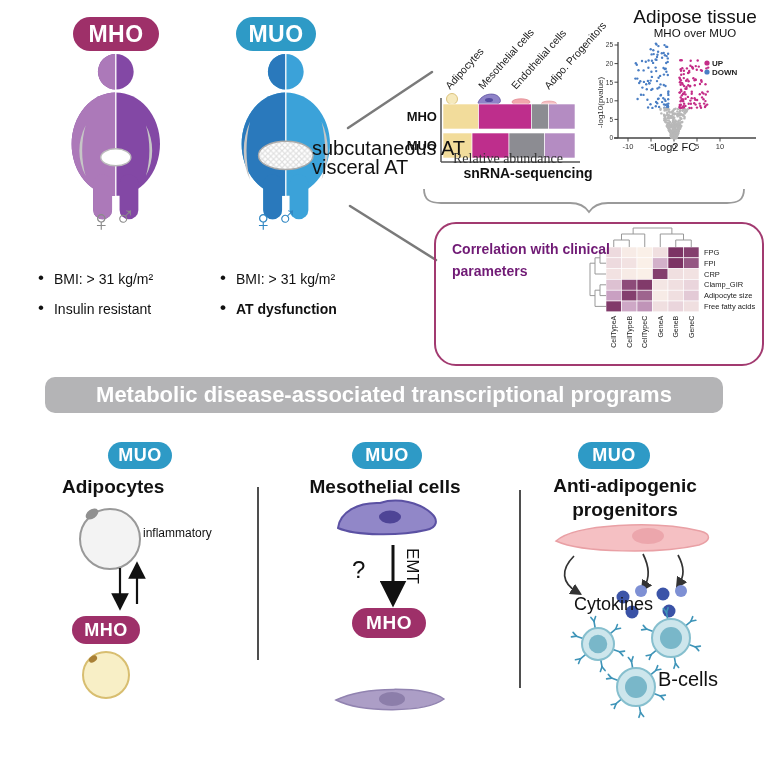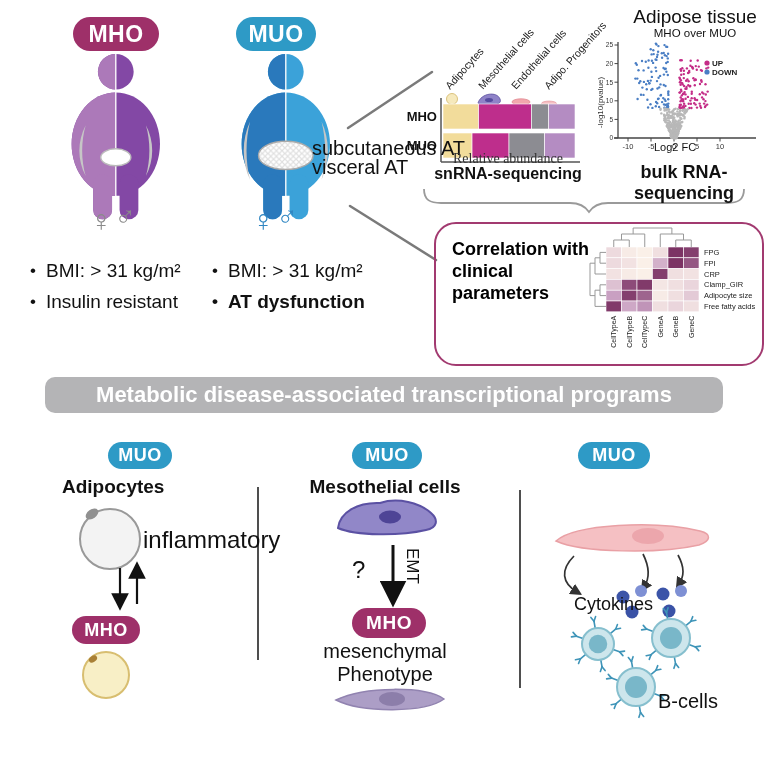--- a/index.html
+++ b/index.html
@@ -4,31 +4,31 @@
 <style>
   html,body{margin:0;padding:0;background:#fff;}
   #canvas{position:relative;width:768px;height:768px;background:#fff;overflow:hidden;
           font-family:"Liberation Sans","DejaVu Sans",sans-serif;color:#111;}
   #art{position:absolute;left:0;top:0;z-index:0;}
   .abs{position:absolute;z-index:2;}
   .pill{display:flex;align-items:center;justify-content:center;color:#fff;font-weight:bold;
         border-radius:17px;letter-spacing:.5px;}
   .pill-mho{background:#9E3069;}
   .pill-muo{background:#2E9AC6;}
-  .bullets{list-style:none;margin:8px;padding:0;font-size:19px;line-height:30px;}
+  .bullets{list-style:none;margin:16px;padding:0;font-size:14px;line-height:30px;}
   .bullets li::before{content:"•";margin-right:10px;font-size:17px;position:relative;top:-1px;}
   .bold{font-weight:bold;}
   .center{text-align:center;}
   svg text{font-family:"Liberation Sans","DejaVu Sans",sans-serif;}
   .gender{font-size:30px;letter-spacing:2px;z-index:2;}
   .gender .male{display:inline-block;transform:translateY(-5px);font-size:28px;}
   #banner{background:#b4b4b6;border-radius:10px;color:#fff;font-weight:bold;font-size:22px;
           display:flex;align-items:center;justify-content:center;}
   #corr-box{border:2px solid #A23A70;border-radius:22px;}
-  #corr-label{color:#000000;font-weight:bold;font-size:18px;line-height:22px;}
+  #corr-label{color:#701a75;font-weight:bold;font-size:14px;line-height:22px;}
   #emt-label{writing-mode:vertical-rl;text-orientation:sideways;font-size:17px;}
   #vol-ylabel{transform-origin:0 0;transform:rotate(-90deg);font-size:8px;color:#333;white-space:nowrap;}
 </style>
 </head>
 <body>
 
 <div id="canvas">
 
 <svg id="art" width="768" height="768" viewBox="0 0 768 768">
   <defs>
@@ -933,42 +933,41 @@
 <ul class="abs bullets" style="left:22px;top:248px;width:180px;">
   <li>BMI: &gt; 31 kg/m²</li>
   <li>Insulin resistant</li>
 </ul>
 <ul class="abs bullets" style="left:204px;top:248px;width:195px;">
   <li>BMI: &gt; 31 kg/m²</li>
   <li class="bold">AT dysfunction</li>
 </ul>
 
 <div class="abs center" style="left:428px;top:151px;width:160px;font-size:14px;color:#333;font-family:Liberation Serif, serif;">Relative abundance</div>
-<div class="abs center bold" style="left:408px;top:165px;width:200px;font-size:16px;">snRNA-sequencing</div>
+<div class="abs center bold" style="left:428px;top:165px;width:200px;font-size:14px;">snRNA-sequencing</div>
 
 <div class="abs center" style="left:620px;top:6px;width:150px;font-size:19px;">Adipose tissue</div>
 <div class="abs center" style="left:620px;top:27px;width:150px;font-size:11.5px;">MHO over MUO</div>
 <div class="abs" id="vol-ylabel" style="left:596px;top:128px;">-log10(pvalue)</div>
 <div class="abs center" style="left:640px;top:141px;width:70px;font-size:11px;">Log2 FC</div>
-<div class="abs center bold" style="left:600px;top:162px;width:168px;font-size:18px;">bulk RNA-sequencing</div>
 
 <div class="abs" id="corr-box" style="left:434px;top:222px;width:326px;height:140px;"></div>
 <div class="abs" id="corr-label" style="left:452px;top:238px;width:160px;">Correlation with clinical parameters</div>
 
 <div class="abs" id="banner" style="left:45px;top:377px;width:678px;height:36px;">Metabolic disease-associated transcriptional programs</div>
 
 <div class="abs pill pill-muo" style="left:108px;top:442px;width:64px;height:27px;font-size:18px;border-radius:14px;">MUO</div>
 <div class="abs bold" style="left:62px;top:476px;font-size:19px;">Adipocytes</div>
-<div class="abs" style="left:143px;top:526px;font-size:24px;">inflammatory</div>
+<div class="abs" style="left:143px;top:526px;font-size:12px;">inflammatory</div>
 <div class="abs pill pill-mho" style="left:72px;top:616px;width:68px;height:28px;font-size:18px;border-radius:14px;">MHO</div>
 
 <div class="abs pill pill-muo" style="left:352px;top:442px;width:70px;height:27px;font-size:18px;border-radius:14px;">MUO</div>
 <div class="abs center bold" style="left:300px;top:476px;width:170px;font-size:19px;">Mesothelial cells</div>
 <div class="abs" style="left:352px;top:556px;font-size:24px;">?</div>
 <div class="abs" id="emt-label" style="left:402px;top:548px;">EMT</div>
 <div class="abs pill pill-mho" style="left:352px;top:608px;width:74px;height:30px;font-size:19px;border-radius:15px;">MHO</div>
-<div class="abs center" style="left:310px;top:640px;width:150px;font-size:20px;line-height:23px;">mesenchymal Phenotype</div>
 
 <div class="abs pill pill-muo" style="left:578px;top:442px;width:72px;height:27px;font-size:18px;border-radius:14px;">MUO</div>
+<div class="abs center bold" style="left:545px;top:474px;width:160px;font-size:19px;line-height:24px;">Anti-adipogenic progenitors</div>
 <div class="abs" style="left:546px;top:594px;font-size:18px;margin-left:28px;">Cytokines</div>
-<div class="abs" style="left:658px;top:668px;font-size:20px;margin-top:22px;">B-cells</div>
+<div class="abs" style="left:658px;top:668px;font-size:20px;">B-cells</div>
 
 </div>
 
 </body></html>

